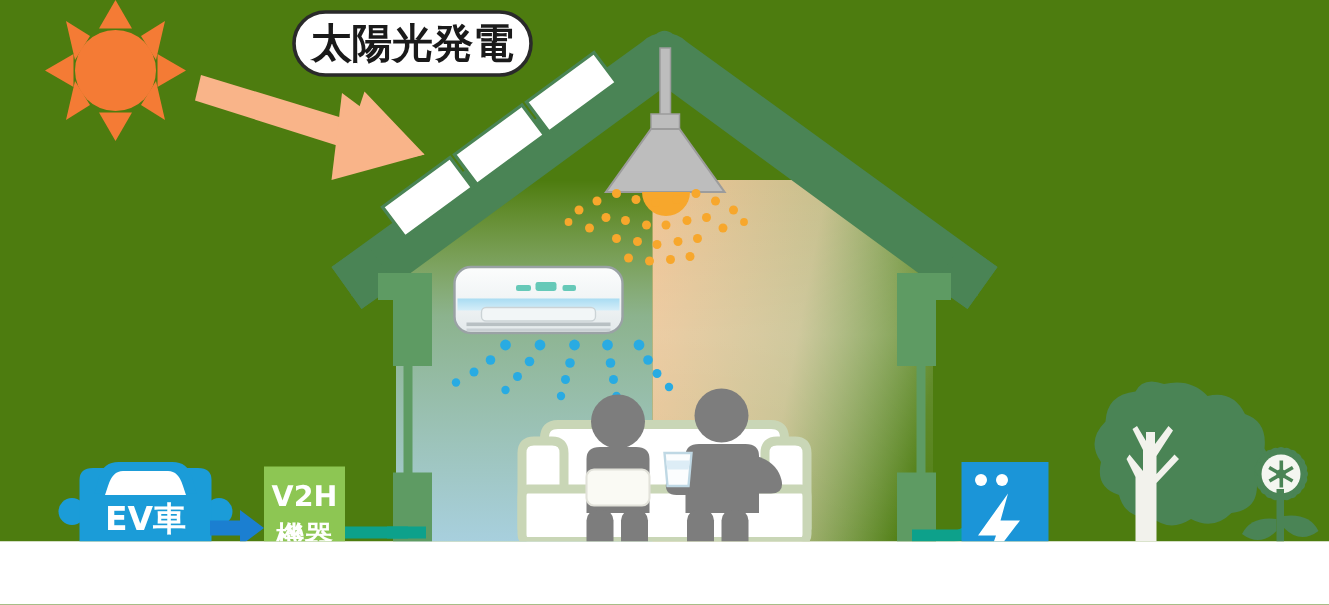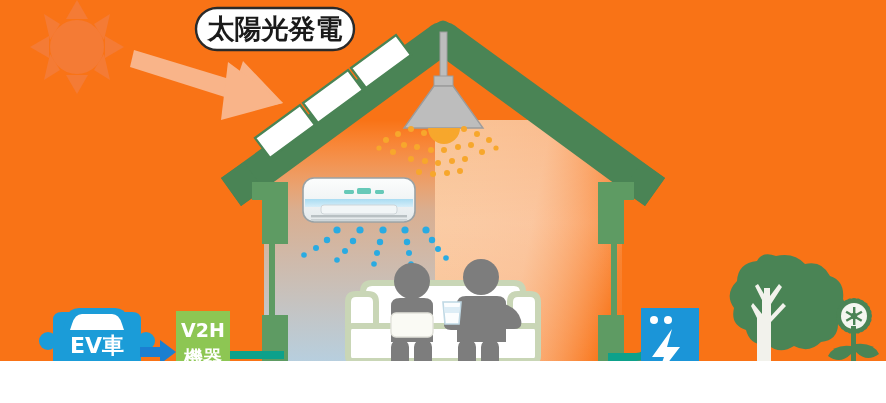--- a/index.html
+++ b/index.html
@@ -1,17 +1,17 @@
 <!DOCTYPE html>
 <html><head>
 <meta charset="utf-8">
 <style>
   html,body{margin:0;padding:0;background:#ffffff;}
   body{font-family:"Liberation Sans","DejaVu Sans",sans-serif;}
-  #stage{position:relative;width:886px;height:361px;background:#f97316;overflow:hidden;}
+  #stage{position:relative;width:886px;height:361px;background:#4d7c0f;overflow:hidden;}
   #stage svg{position:absolute;left:0;top:0;}
   .noselect{user-select:none;}
 </style>
 </head>
 <body>
 
 <div id="stage">
 <svg width="886" height="403" viewBox="0 0 886 403" xmlns="http://www.w3.org/2000/svg">
 
   <defs>

